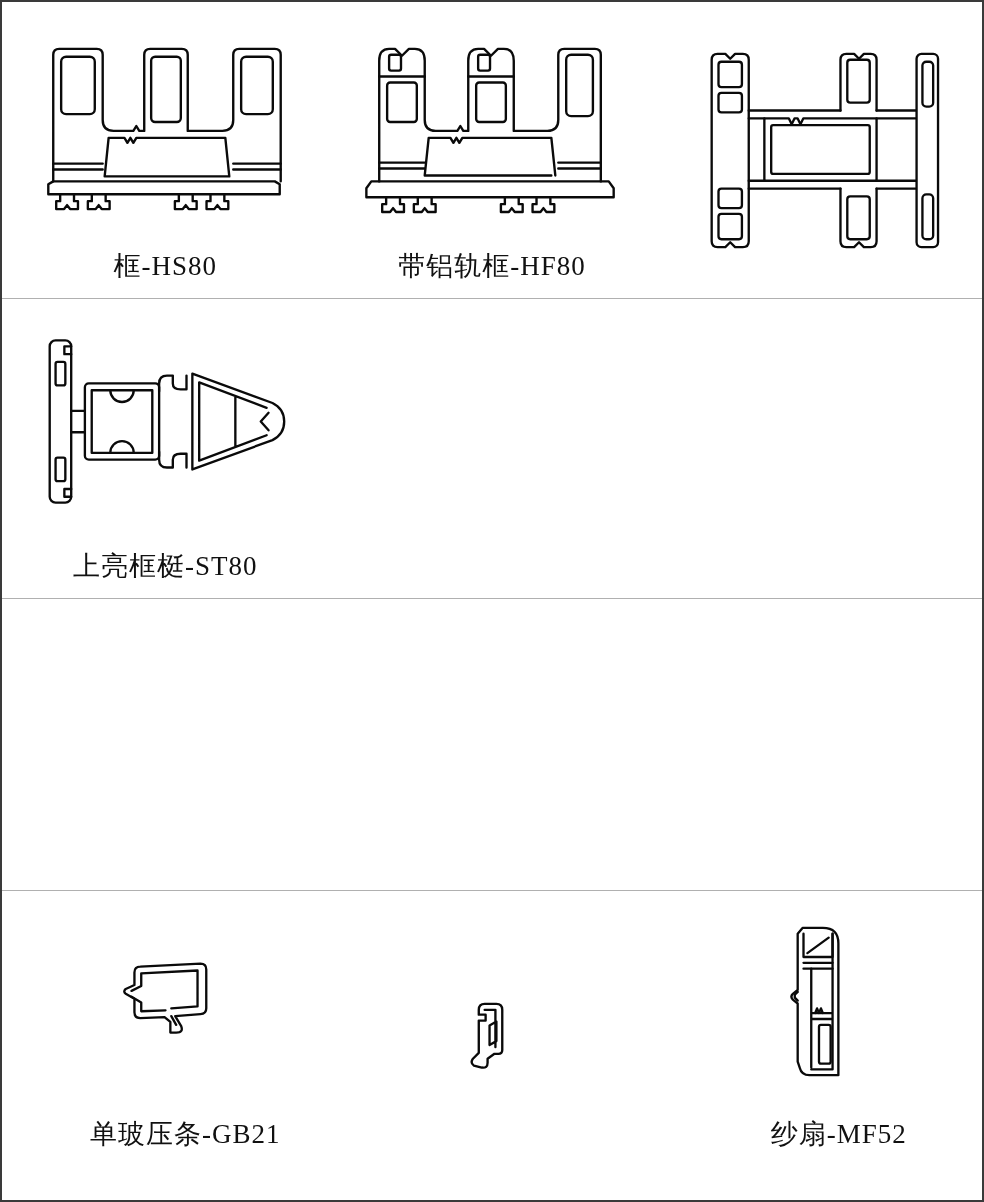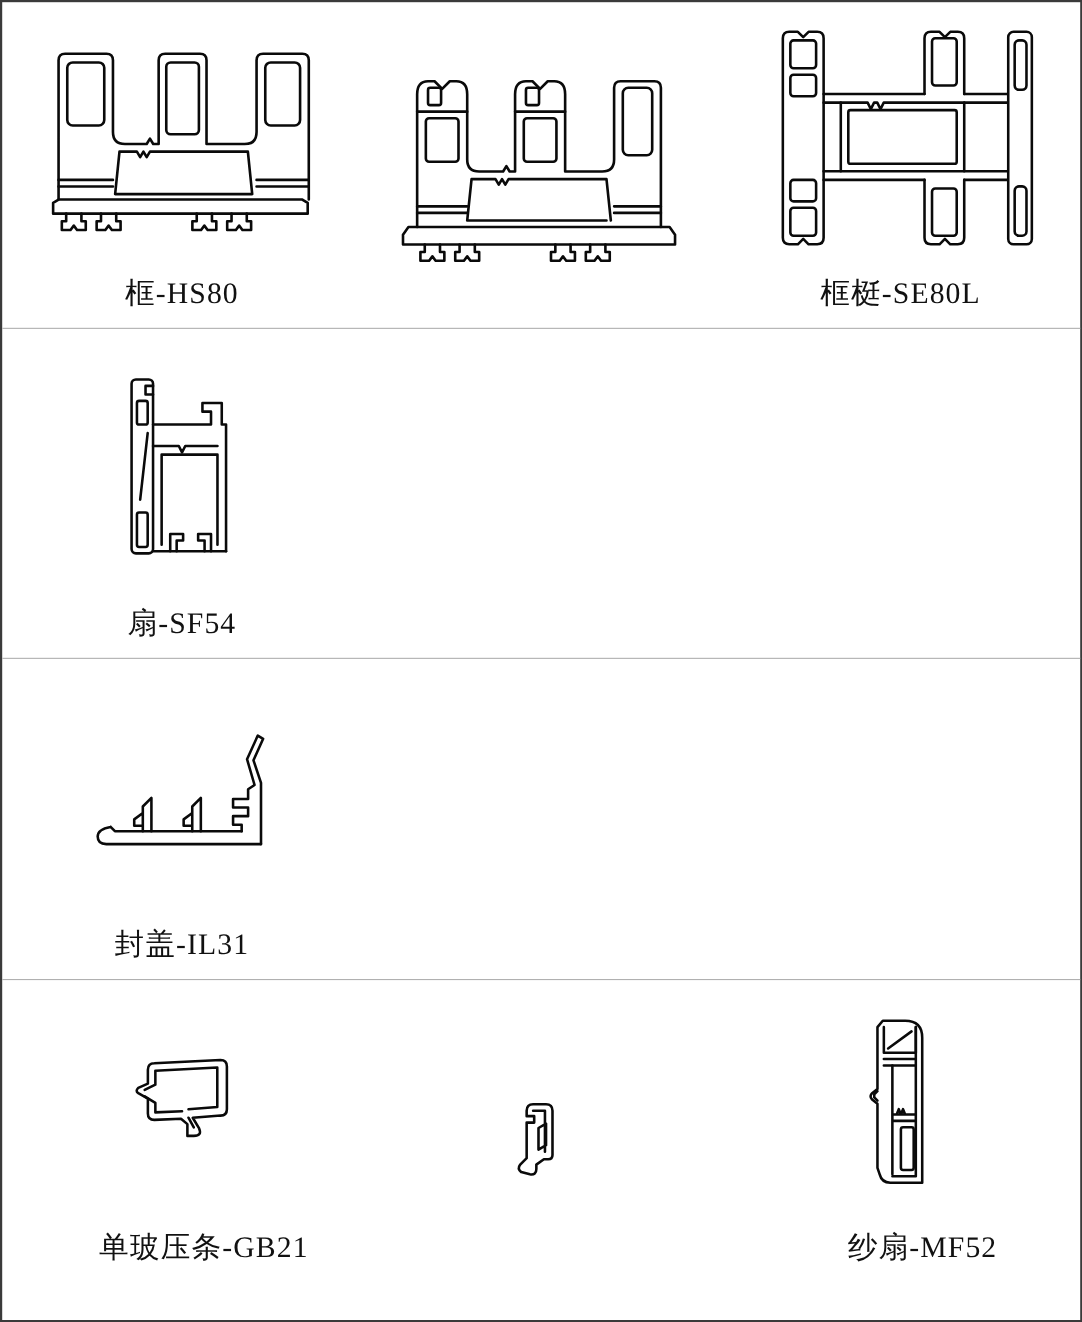--- a/index.html
+++ b/index.html
@@ -69,20 +69,21 @@
           <rect x="205" y="22" width="27" height="62" rx="5"></rect>
           <path d="M66,106 H88 L91,111 L94,106 L97,111 L100,106 H190 M66,106 L62,144 M190,106 L194,144 M62,144 H190"></path>
           <path d="M16,131 H62 M16,137 H62 M197,131 H240 M197,137 H240"></path>
           <path d="M16,150 H8 L3,157 V166 H253 V157 L248,150 H240 M16,150 H240"></path>
           <use href="#ft" x="30" y="166"></use>
             <use href="#ft" x="62" y="166"></use>
           <use href="#ft" x="150" y="166"></use>
             <use href="#ft" x="182" y="166"></use>
         </svg>
       </div>
+      <div class="plabel">带铝轨框-HF80</div>
     </div>
     <div class="cell">
       <div class="art">
         <svg class="profile" width="246" height="201" viewBox="0 0 252 206">
           <path d="M16,10 Q16,4 22,4 H30 L35,9 L40,4 H48 Q54,4 54,10 V196 Q54,202 48,202 H40 L35,197 L30,202 H22 Q16,202 16,196 Z"></path>
           <rect x="23" y="12" width="24" height="26" rx="3"></rect>
           <rect x="23" y="44" width="24" height="20" rx="3"></rect>
           <rect x="23" y="142" width="24" height="20" rx="3"></rect>
           <rect x="23" y="168" width="24" height="26" rx="3"></rect>
           <path d="M54,62 H148 M54,70 H70 M185,62 H225 M185,70 H225"></path>
@@ -91,56 +92,47 @@
           <rect x="77" y="77" width="101" height="50" rx="2"></rect>
           <path d="M148,62 V10 Q148,4 154,4 H162 L167,9 L172,4 H179 Q185,4 185,10 V62"></path>
           <path d="M148,142 V196 Q148,202 154,202 H162 L167,197 L172,202 H179 Q185,202 185,196 V142"></path>
           <rect x="155" y="10" width="23" height="44" rx="3"></rect>
           <rect x="155" y="150" width="23" height="44" rx="3"></rect>
           <rect x="226" y="4" width="22" height="198" rx="5"></rect>
           <rect x="232" y="12" width="11" height="46" rx="4"></rect>
           <rect x="232" y="148" width="11" height="46" rx="4"></rect>
         </svg>
       </div>
-      <div class="plabel">框梃-SE80L</div>
     </div>
   </div>
 
   <div class="row sep">
     <div class="cell">
       <div class="art">
-        <svg class="profile" width="122" height="174" viewBox="0 0 125 178">
-          <rect x="16" y="8" width="20" height="162" rx="4"></rect>
-          <path d="M36,14 H29 V22 H36"></path>
-          <rect x="21" y="28" width="10" height="22" rx="2"></rect>
-          <path d="M31,58 L24,120"></path>
-          <rect x="21" y="132" width="10" height="32" rx="2"></rect>
-          <path d="M36,50 H90 V38 H82 V30 H100 V50 H104 V168"></path>
-          <path d="M36,70 H60 L63,76 L66,70 H96"></path>
-          <path d="M44,78 V162 M44,78 H96 M96,78 V162"></path>
-          <path d="M52,168 V152 H64 V158 H58 V168 M90,168 V152 H78 V158 H84 V168"></path>
-          <path d="M36,168 H104"></path>
+        <svg class="profile" width="270" height="213" viewBox="0 0 276 218">
+          <rect x="20" y="24" width="22" height="166" rx="6"></rect>
+          <path d="M42,30 H35 V38 H42 M42,184 H35 V176 H42"></path>
+          <rect x="26" y="46" width="10" height="24" rx="2"></rect>
+          <rect x="26" y="144" width="10" height="24" rx="2"></rect>
+          <path d="M42,96 H56 M42,118 H56"></path>
+          <rect x="56" y="68" width="76" height="78" rx="4"></rect>
+          <rect x="63" y="75" width="62" height="64"></rect>
+          <path d="M82,75 A12,12 0 0 0 106,75 M82,139 A12,12 0 0 1 106,139"></path>
+          <path d="M132,76 V68 Q132,60 140,60 H146 V68 Q146,74 154,74 H160 V60"></path>
+          <path d="M132,138 V146 Q132,154 140,154 H146 V146 Q146,140 154,140 H160 V154"></path>
+          <path d="M166,58 V156 M166,58 L248,88 Q260,94 260,107 Q260,120 248,126 L166,156"></path>
+          <path d="M244,98 L236,107 L244,116"></path>
+          <path d="M173,67 L242,93 M173,147 L242,121 M173,67 V147 M210,81 V133"></path>
         </svg>
       </div>
-      <div class="plabel">扇-SF54</div>
+      <div class="plabel">上亮框梃-ST80</div>
     </div>
   </div>
 
   <div class="row sep">
-    <div class="cell">
-      <div class="art">
-        <svg class="profile" width="168" height="129" viewBox="0 0 172 132">
-          <path d="M20,99 Q8,101 8,108 Q8,115 16,115 H160 M20,99 L24,103 H142"></path>
-          <path d="M50,103 V80 L58,72 V103 M50,86 L42,92 V98 H50"></path>
-          <path d="M96,103 V80 L104,72 V103 M96,86 L88,92 V98 H96"></path>
-          <path d="M142,103 V97 H134 V89 H148 V81 H134 V73 H148 V64 L154,60 L147,36 L157,14 L162,17 L153,37 L160,58 V115"></path>
-        </svg>
-      </div>
-      <div class="plabel">封盖-IL31</div>
-    </div>
   </div>
 
   <div class="row row-4">
     <div class="cell">
       <div class="art">
         <svg class="profile" width="109" height="99" viewBox="0 0 112 102">
           <path d="M30,13 L92,10 Q98,10 98,16 V56 Q98,62 92,62 L66,64 L72,74 Q75,81 67,81 H61 V70 L55,65 L30,66 Q24,66 24,60 V46 L15,41 Q12,39 15,36 L24,32 V19 Q24,13 30,13 Z"></path>
           <path d="M31,20 L89,17 V54 L62,56 M56,58 L31,59 V50 L21,44 M21,38 L31,33 V20 M62,64 L67,73"></path>
         </svg>
       </div>

